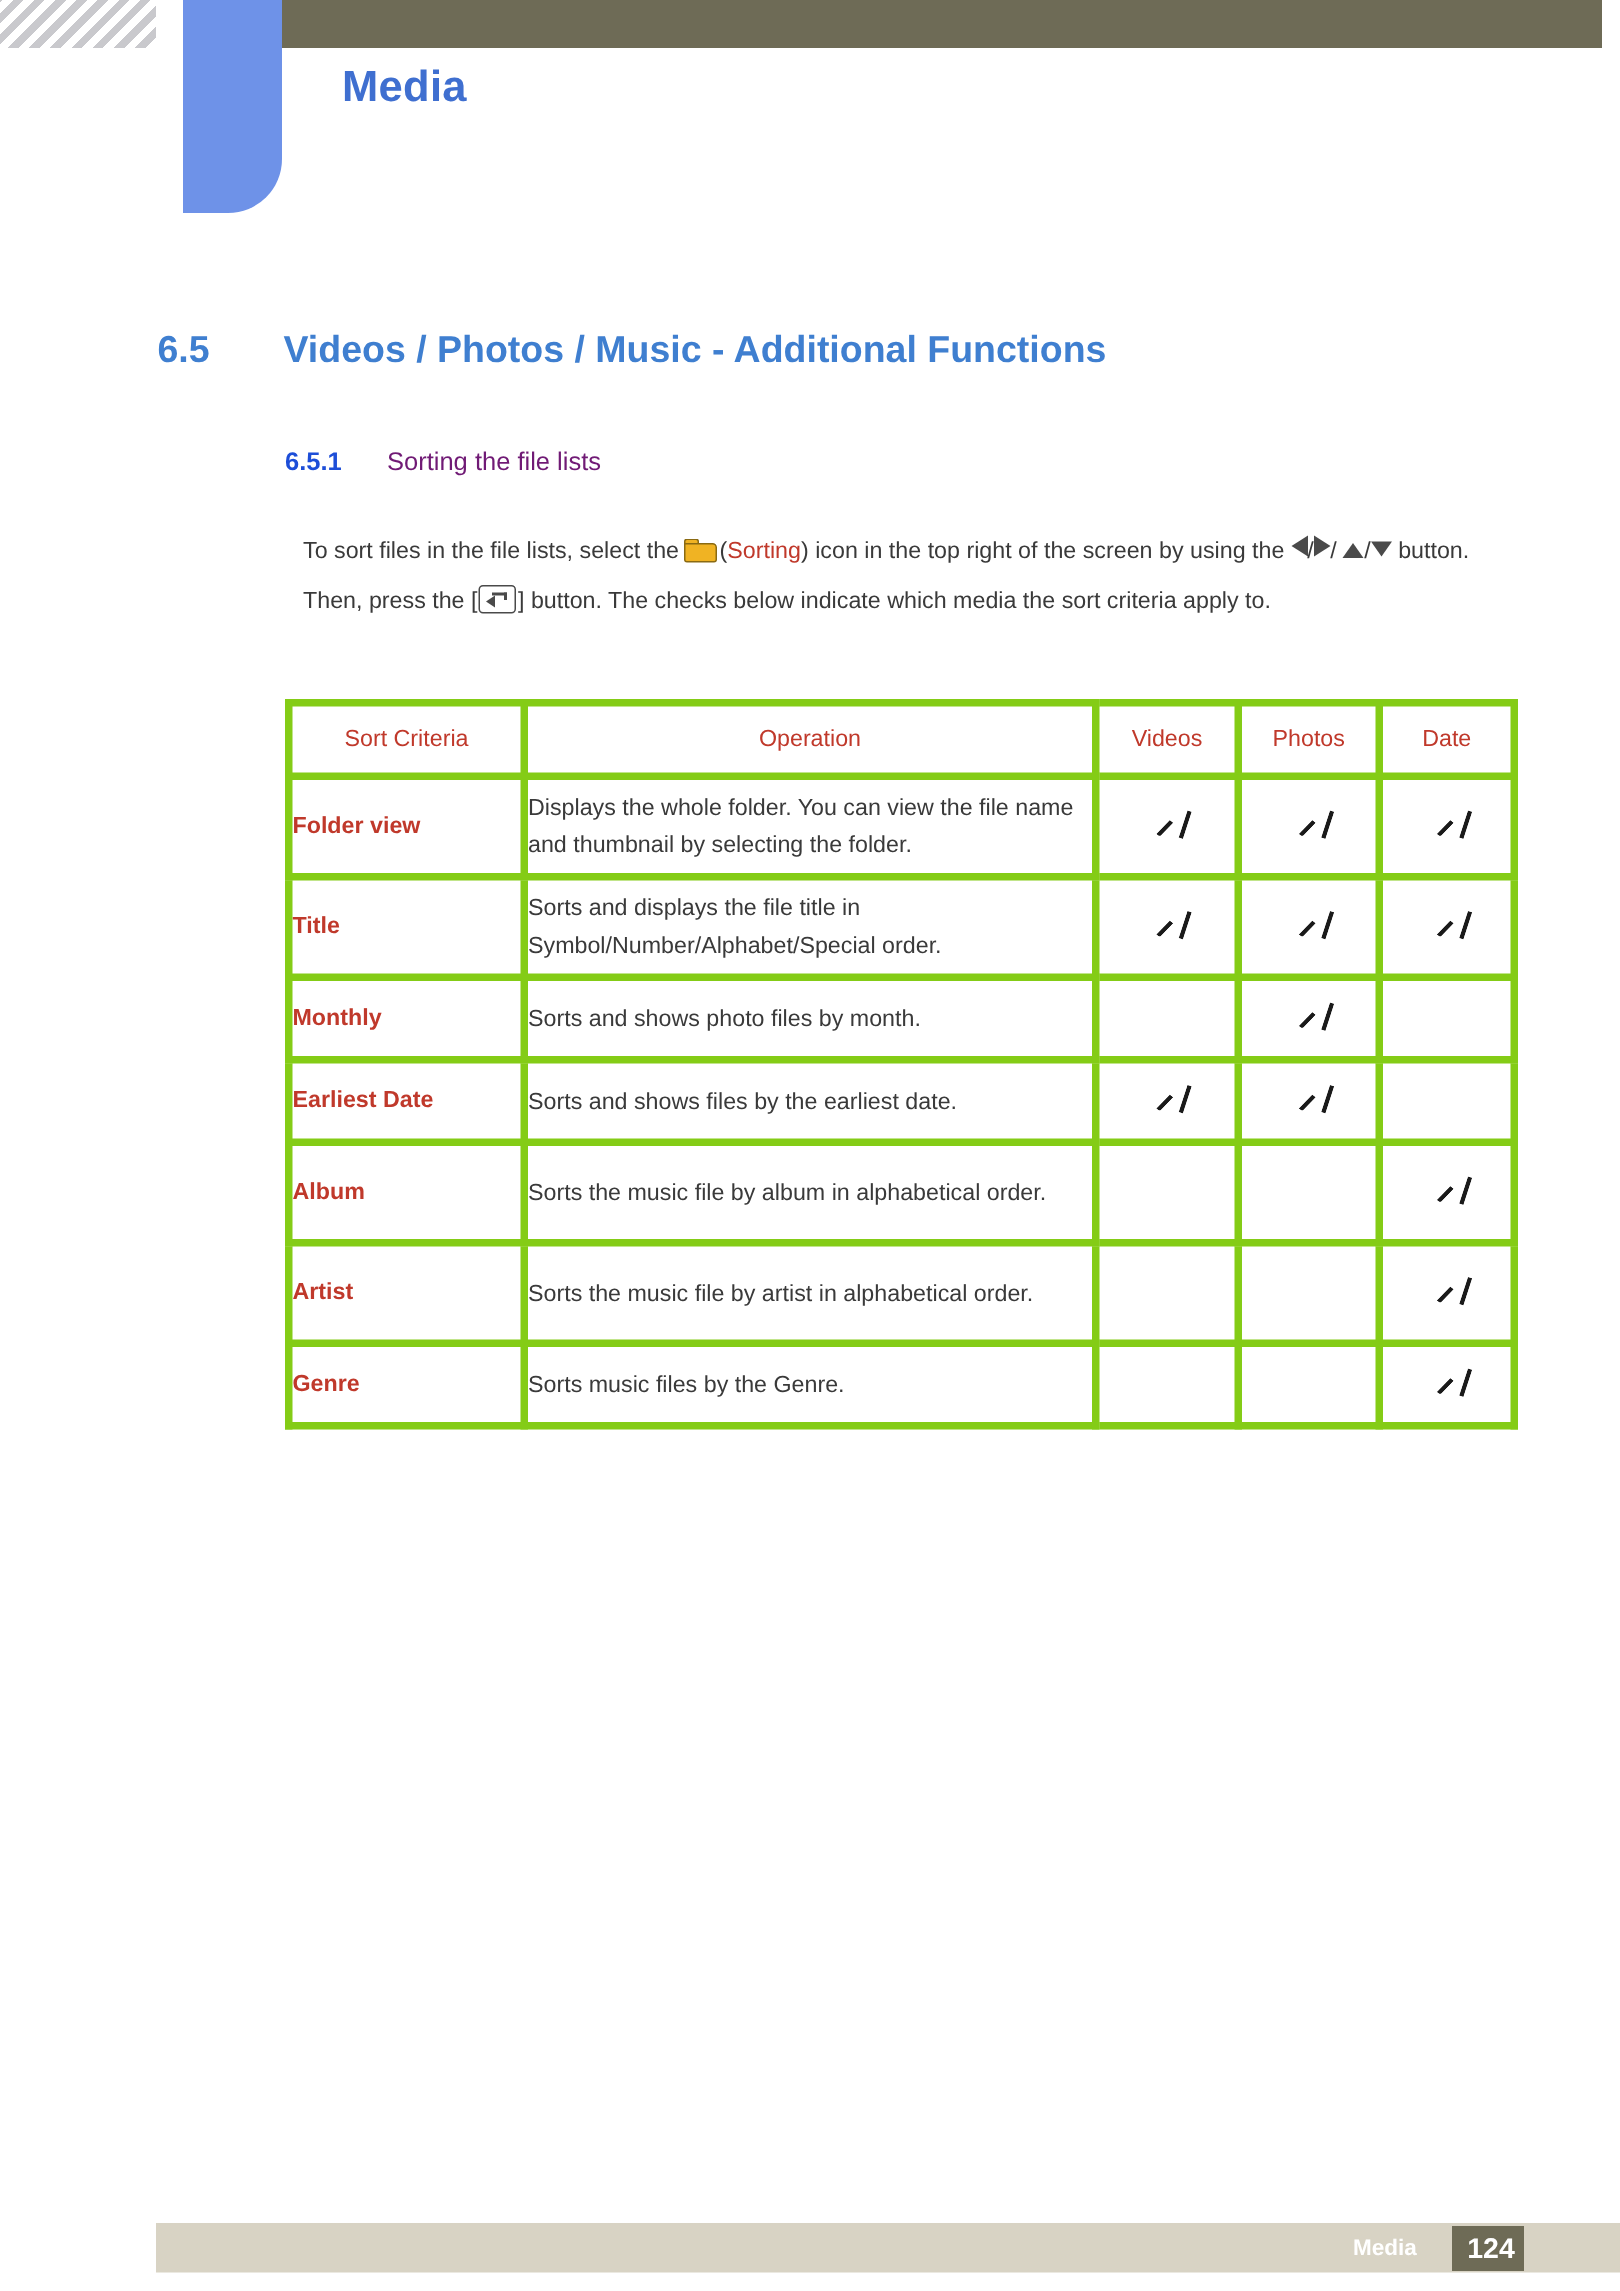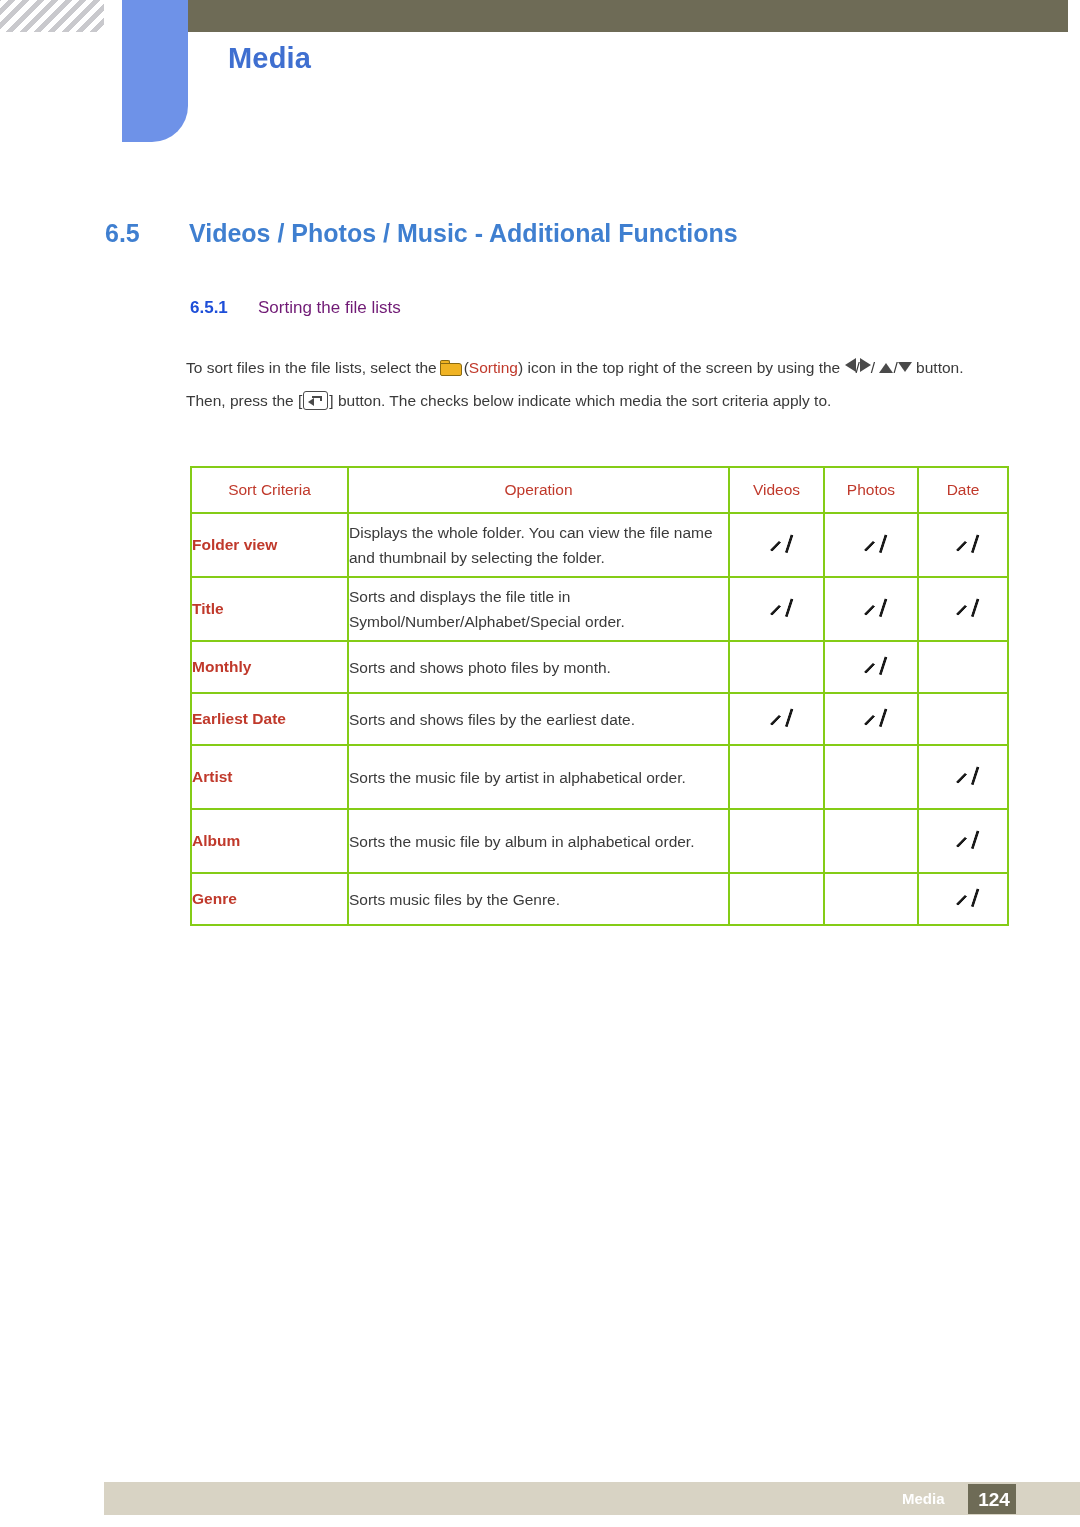--- a/index.html
+++ b/index.html
@@ -102,21 +102,21 @@
     font-size: 17px;
     font-weight: normal;
     color: #701a75;
     white-space: nowrap;
   }
 
   
   .para {
     position: absolute;
     top: 352px;
-    left: 186px;
+    left: 202px;
     width: 820px;
     font-size: 15.5px;
     color: #3a3a3a;
     line-height: 32.5px;
   }
   .para .sorting-word {
     color: #c0392b;
   }
   .icon-folder {
     display: inline-block;
@@ -206,21 +206,21 @@
     top: 466px;
     left: 190px;
     width: 817px;
   }
   table.sorttbl {
     border-collapse: collapse;
     width: 817px;
     table-layout: fixed;
   }
   table.sorttbl td, table.sorttbl th {
-    border: 2px solid #84cc16;
+    border: 5px solid #84cc16;
     padding: 0;
     vertical-align: middle;
   }
   .hdr td {
     height: 44px;
     text-align: center;
     font-size: 15.5px;
     color: #c0392b;
     font-weight: normal;
     background: #ffffff;
@@ -379,30 +379,30 @@
 
       <tr class="row-short">
         <td class="crit">Earliest Date</td>
         <td class="op">Sorts and shows files by the earliest date.</td>
         <td class="chk"><span class="check"></span></td>
         <td class="chk"><span class="check"></span></td>
         <td class="chk"></td>
       </tr>
 
       <tr class="row-tall">
+        <td class="crit">Album</td>
+        <td class="op">Sorts the music file by album in alphabetical order.</td>
+        <td class="chk"></td>
+        <td class="chk"></td>
+        <td class="chk"><span class="check"></span></td>
+      </tr>
+
+      <tr class="row-tall">
         <td class="crit">Artist</td>
         <td class="op">Sorts the music file by artist in alphabetical order.</td>
-        <td class="chk"></td>
-        <td class="chk"></td>
-        <td class="chk"><span class="check"></span></td>
-      </tr>
-
-      <tr class="row-tall">
-        <td class="crit">Album</td>
-        <td class="op">Sorts the music file by album in alphabetical order.</td>
         <td class="chk"></td>
         <td class="chk"></td>
         <td class="chk"><span class="check"></span></td>
       </tr>
 
       <tr class="row-short">
         <td class="crit">Genre</td>
         <td class="op">Sorts music files by the Genre.</td>
         <td class="chk"></td>
         <td class="chk"></td>

